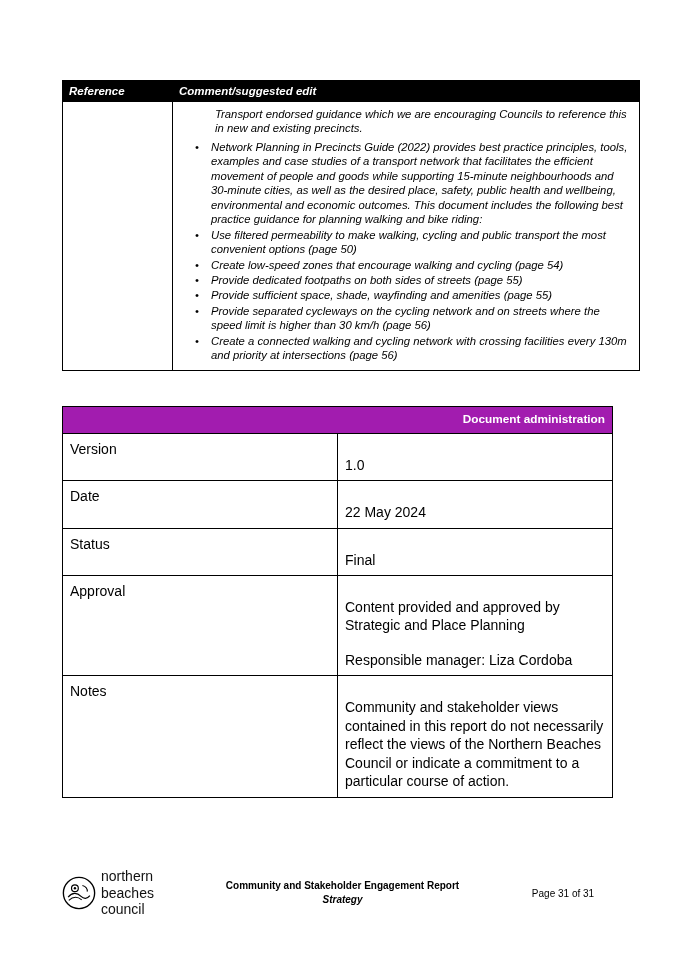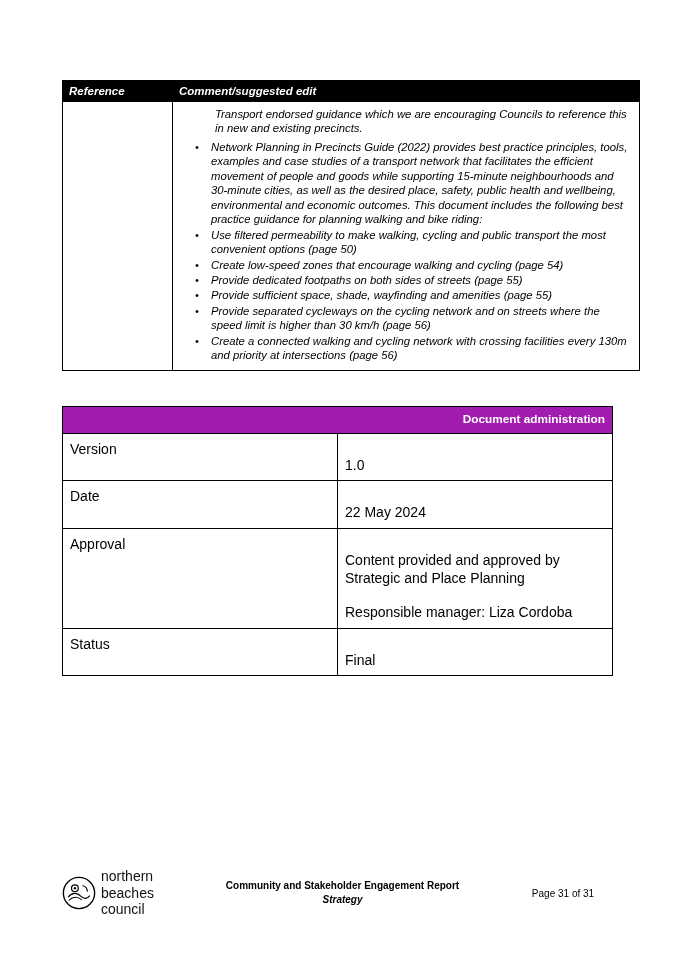--- a/index.html
+++ b/index.html
@@ -192,30 +192,36 @@
           <p>1.0</p>
         </td>
       </tr>
       <tr>
         <td class="admin-label">Date</td>
         <td class="admin-value">
           <p>22 May 2024</p>
         </td>
       </tr>
       <tr>
+        <td class="admin-label">Status</td>
+        <td class="admin-value">
+          <p>Final</p>
+        </td>
+      </tr>
+      <tr>
         <td class="admin-label">Approval</td>
         <td class="admin-value">
           <p>Content provided and approved by Strategic and Place Planning</p>
           <p>Responsible manager: Liza Cordoba</p>
         </td>
       </tr>
       <tr>
-        <td class="admin-label">Status</td>
-        <td class="admin-value">
-          <p>Final</p>
+        <td class="admin-label">Notes</td>
+        <td class="admin-value">
+          <p>Community and stakeholder views contained in this report do not necessarily reflect the views of the Northern Beaches Council or indicate a commitment to a particular course of action.</p>
         </td>
       </tr>
     </tbody>
   </table>
 
   <div class="footer">
     <div class="footer-logo">
       <svg class="logo-mark" viewBox="0 0 100 100">
         <circle cx="50" cy="50" r="46" fill="none" stroke="#000" stroke-width="4"></circle>
         <path d="M18 62 C30 48, 44 48, 56 60 C64 68, 74 68, 82 58" fill="none" stroke="#000" stroke-width="3.5"></path>

